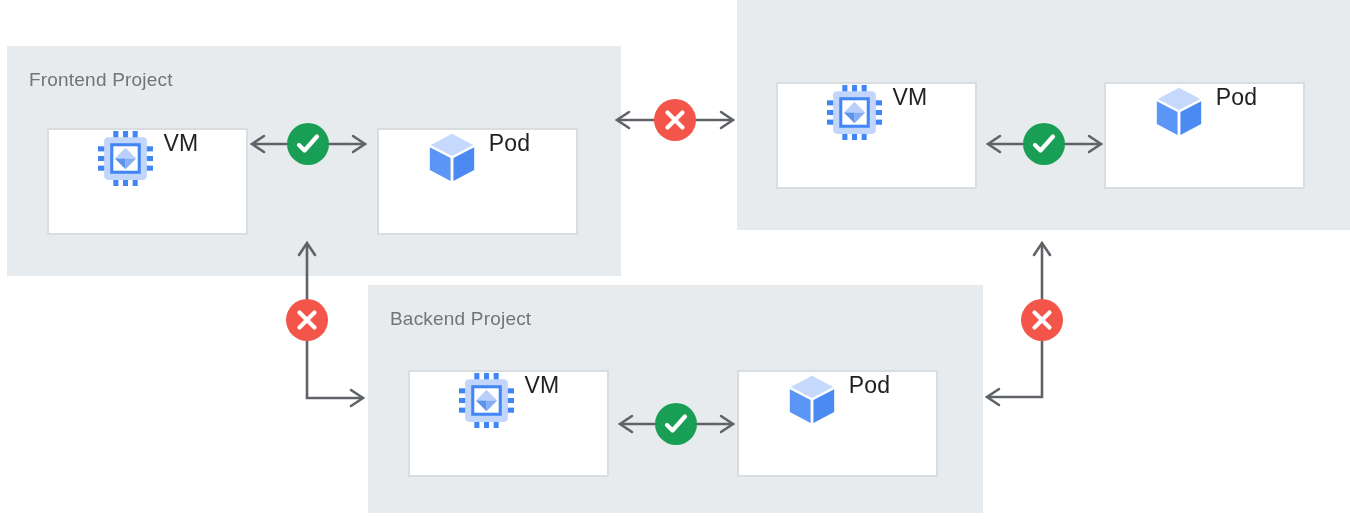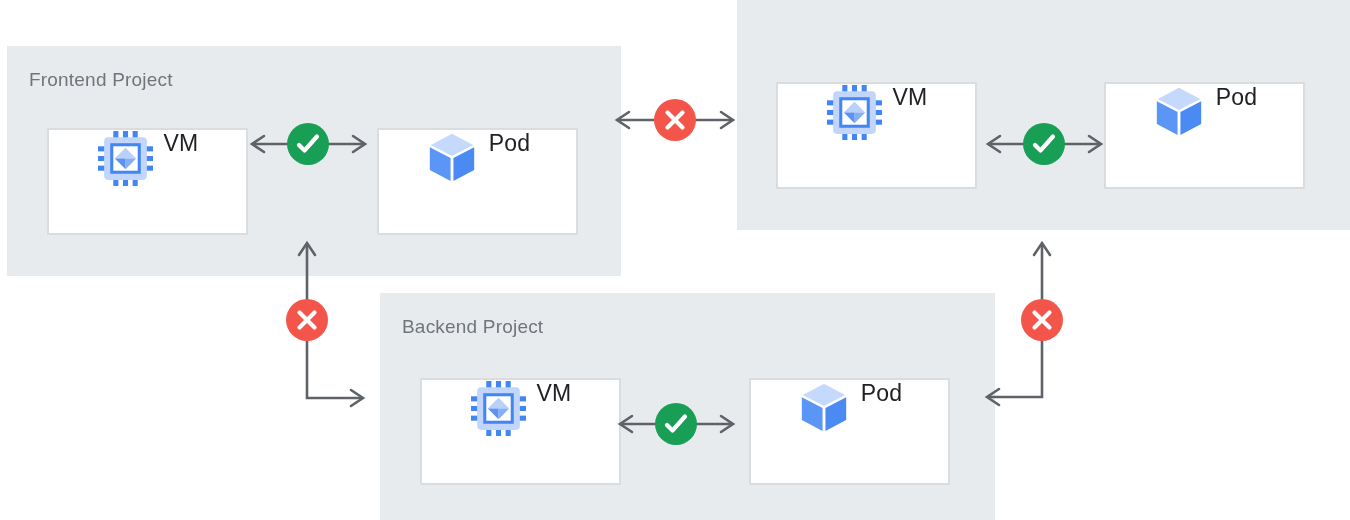--- a/index.html
+++ b/index.html
@@ -10,21 +10,21 @@
     background: #ffffff;
     font-family: "Liberation Sans", sans-serif;
     overflow: hidden;
   }
   .project {
     position: absolute;
     background: #e8ebee;
   }
   .p-frontend { left: 7px;     top: 8;   width: 614px; height: 230px; margin-top: 46px; }
   .p-database { left: 737px; top: 8;   width: 613px; height: 230px; }
-  .p-backend  { left: 368px; top: 293px; width: 615px; height: 228px; margin-left: 12px; }
+  .p-backend  { left: 368px; top: 285px; width: 615px; height: 228px; }
   .project-title {
     position: absolute;
     left: 22px;
     top: 22px;
     margin: 0;
     font-size: 19px;
     font-weight: 400;
     line-height: 23px;
     color: #70757a;
     letter-spacing: 0.2px;

